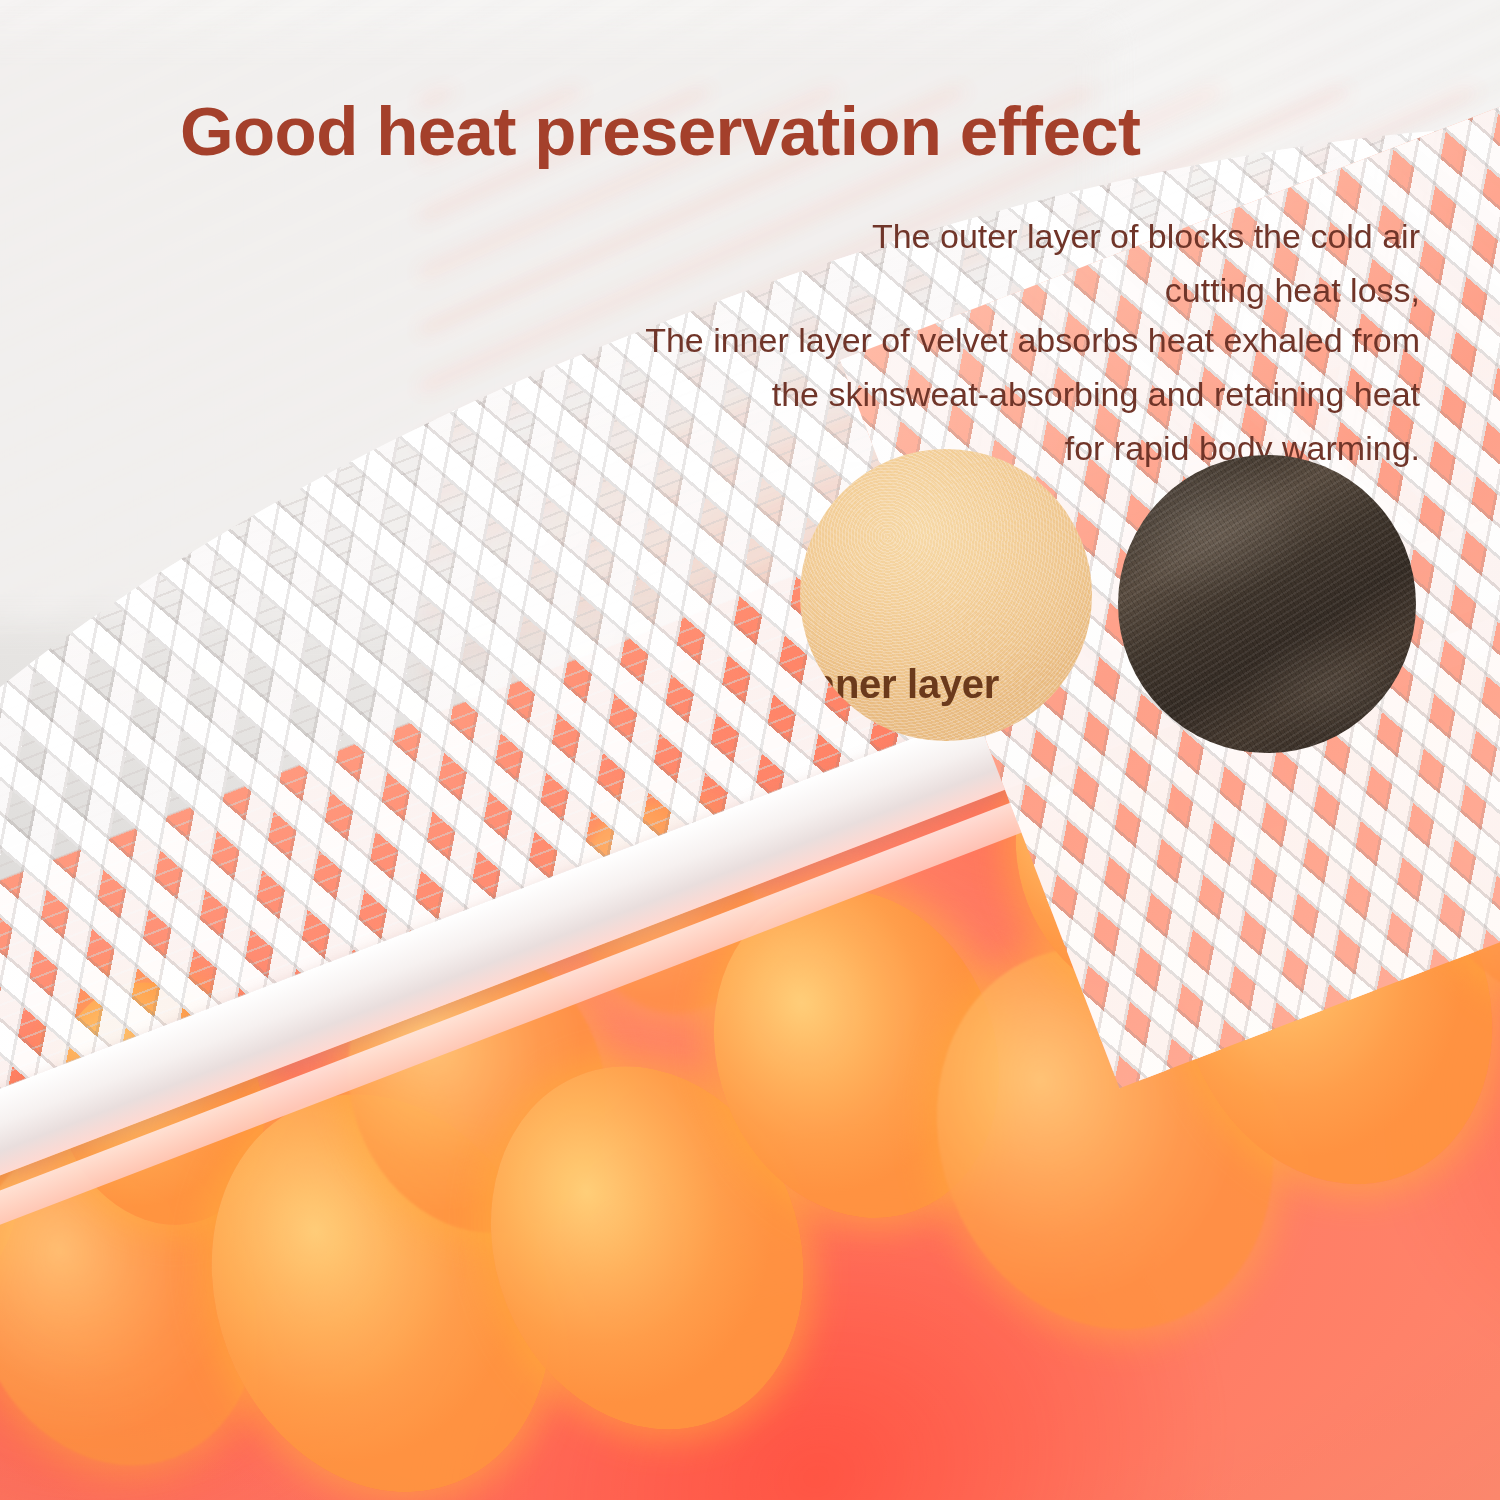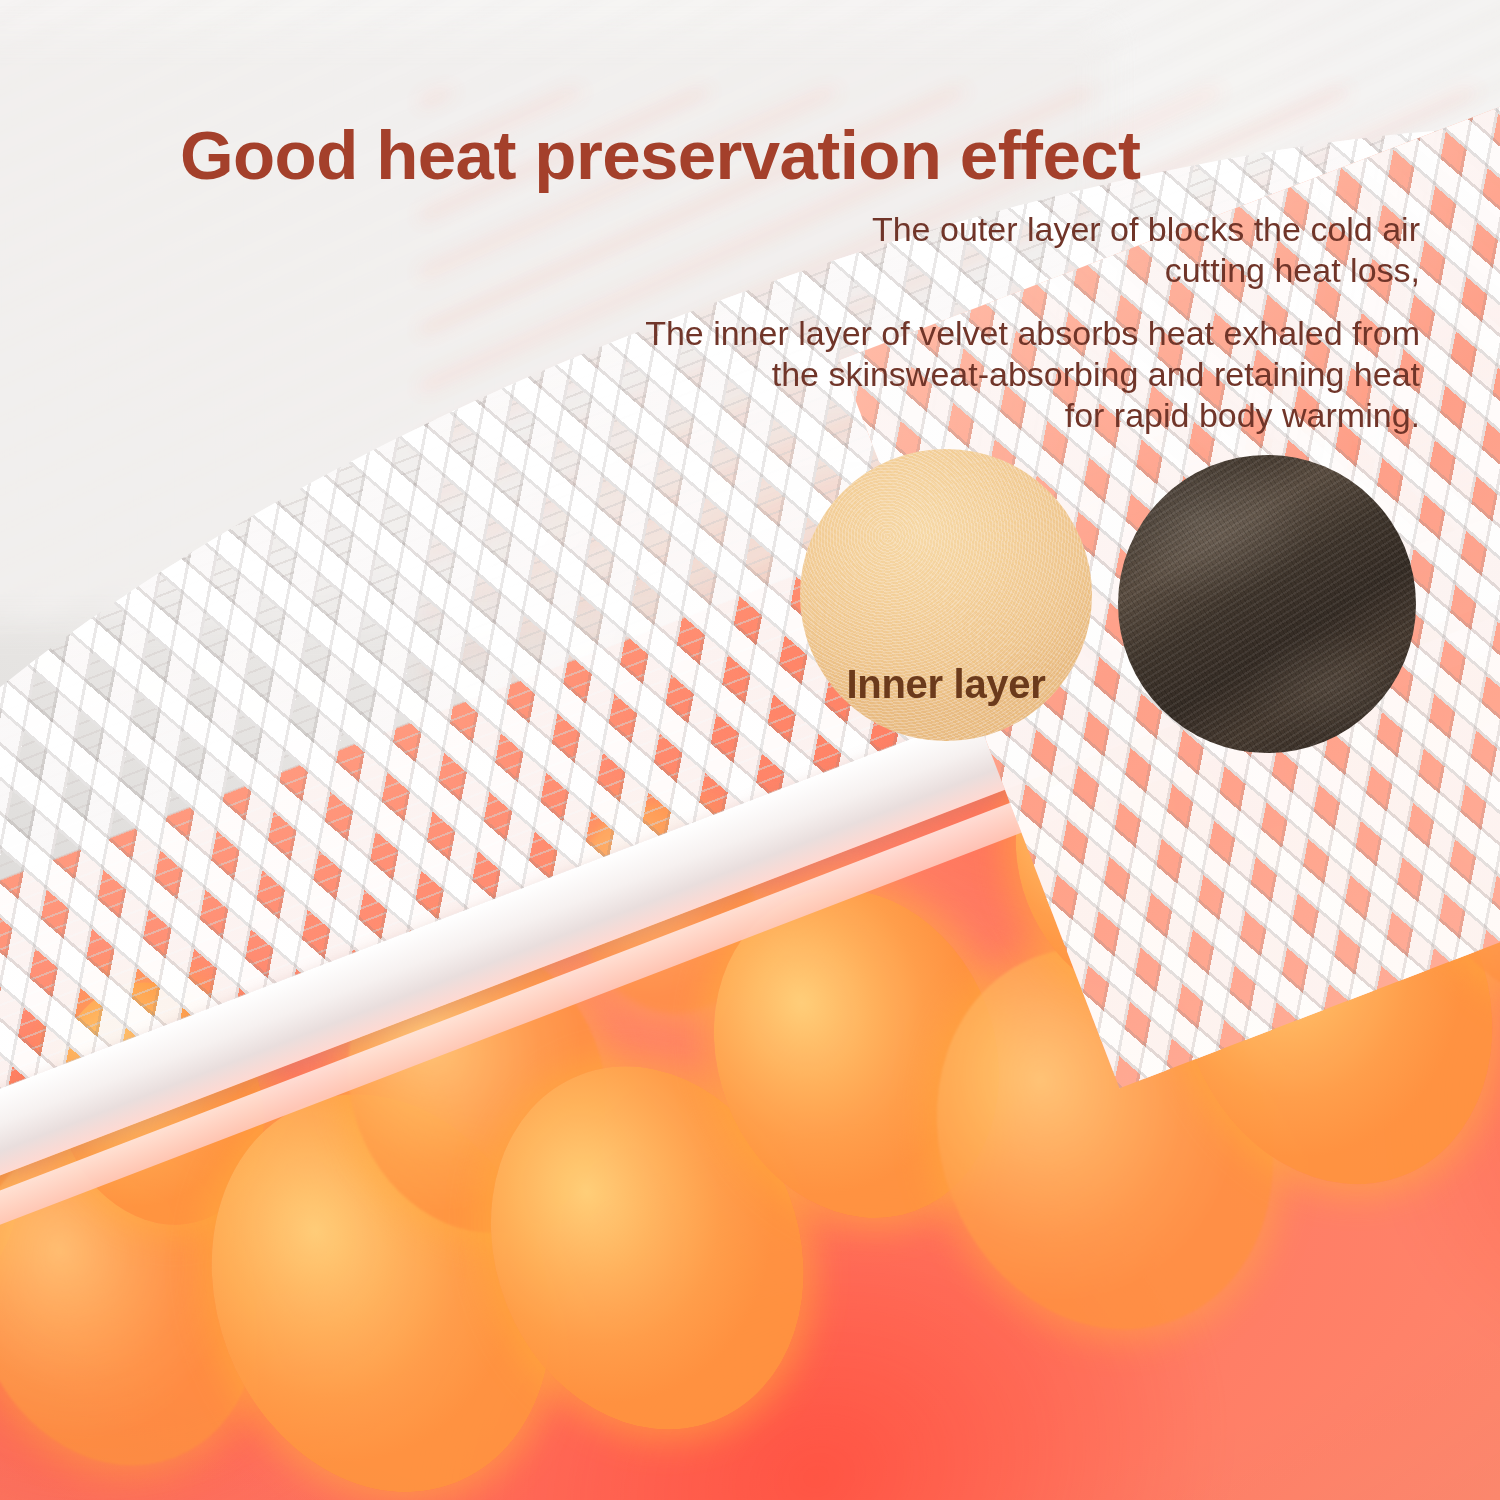--- a/index.html
+++ b/index.html
@@ -174,41 +174,39 @@
   .title{
     position:absolute;
     left:180px; top:97px;
     width:1250px;
     font-size:69px;
     font-weight:bold;
     letter-spacing:-.6px;
     color:#a4402b;
     line-height:1.0;
     white-space:nowrap;
-    margin-top:24px;
   }
   .para{
     position:absolute;
     color:#703529;
     font-size:34px;
-    line-height:41px;
+    line-height:54px;
     text-align:right;
     white-space:pre-line;
   }
   #para1{ left:520px; top:209px; width:900px; }
   #para2{ left:520px; top:313px; width:900px; }
 
   
   .badge{
     position:absolute;
     border-radius:50%;
     overflow:hidden;
     display:flex;
     align-items:flex-end;
-    justify-content:center;
   }
   .badge .cap{
     position:relative;
     font-size:40px;
     font-weight:bold;
     letter-spacing:-.3px;
     padding-bottom:34px;
     white-space:nowrap;
   }
 

